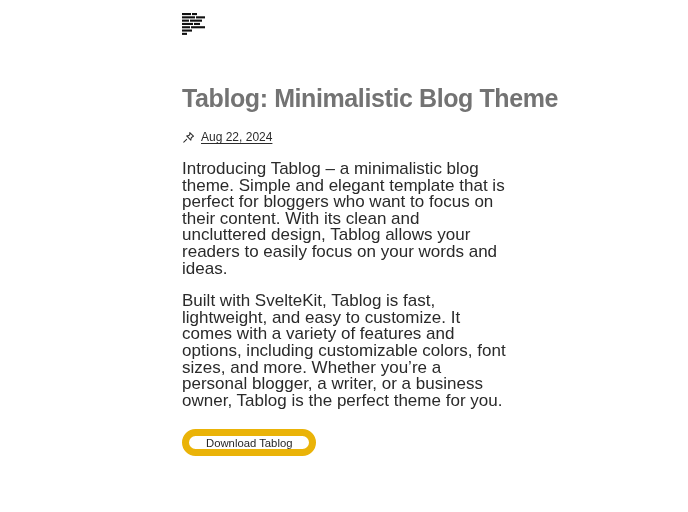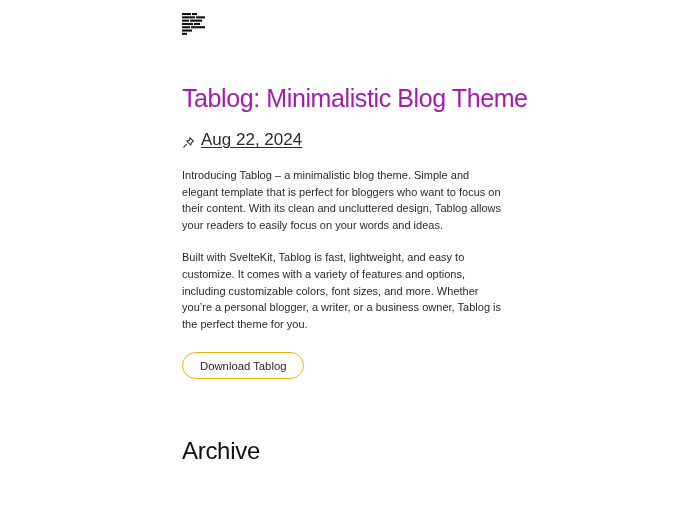--- a/index.html
+++ b/index.html
@@ -36,35 +36,35 @@
     height: 26px;
   }
   .logo {
     display: block;
   }
 
   
   .post-title {
     font-size: 25px;
     line-height: 30px;
-    font-weight: 400;
+    font-weight: 700;
     letter-spacing: -0.4px;
     margin: 0;
     padding-top: 44px;
-    color: #a21caf;
+    color: #737373;
     white-space: nowrap;
   }
 
   
   .post-meta {
     margin-top: 17px;
     display: flex;
     align-items: center;
     gap: 6px;
-    font-size: 17px;
+    font-size: 12px;
     color: #2b2b2b;
   }
   .pin-icon {
     display: inline-block;
     width: 13px;
     height: 13px;
     flex: none;
     position: relative;
     top: 0px;
   }
@@ -74,38 +74,38 @@
     text-decoration-thickness: 1px;
     cursor: pointer;
   }
 
   
   .post-body {
     margin-top: 17px;
   }
   .post-body p {
     margin: 0 0 16px 0;
-    font-size: 11px;
+    font-size: 17px;
     line-height: 16.6px;
     color: #2a2a2a;
     letter-spacing: 0.01px;
   }
   .post-body p:last-child {
     margin-bottom: 0;
   }
 
   
   .download-btn {
     margin-top: 20px;
     display: inline-flex;
     align-items: center;
     justify-content: center;
     height: 27px;
     padding: 0 17px;
-    border: 1px solid #eab308;
+    border: 7px solid #eab308;
     border-radius: 999px;
     background: #ffffff;
     font-family: "Liberation Sans", sans-serif;
     font-size: 11.3px;
     color: #262626;
     cursor: pointer;
     box-sizing: border-box;
   }
 
   

